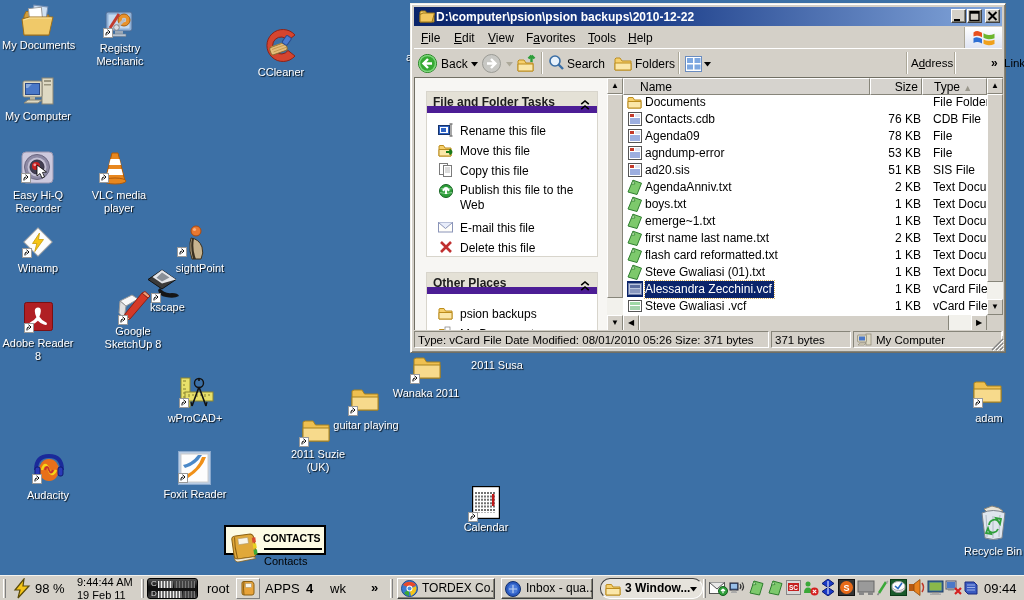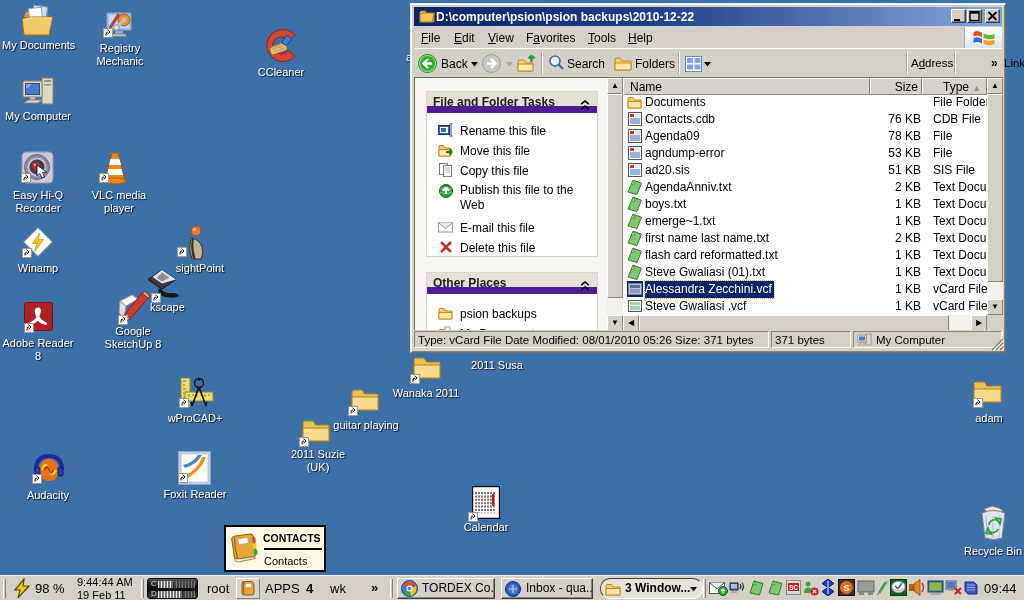--- a/index.html
+++ b/index.html
@@ -31,21 +31,21 @@
 #taskpane { position:absolute; left:0; top:0; width:195px; height:258px; background:#f7f6f3; overflow:hidden; }
 .panel { position:absolute; left:11px; width:172px; background:#fff; border:1px solid #d8d5cc; }
 .phead { height:21px; background:#e4e1d6; border-bottom:7px solid #4c1d95; font-weight:bold; font-size:12px; color:#1c1c1c; line-height:21px; padding-left:6px; position:relative;}
 .chev { position:absolute; right:7px; top:5px; }
 .titem { position:absolute; left:23px; font-size:12px; color:#000; }
 .titem .ic { display:inline-block; width:16px; height:16px; vertical-align:-3px; margin-right:6px;}
 .sbtn { position:absolute; width:16px; height:16px; background:#d4d0c8; border:1px solid #87857a; border-top-color:#fff; border-left-color:#fff; font-size:8px; color:#000; text-align:center; line-height:14px;}
 .sthumb { position:absolute; background:#d4d0c8; border:1px solid #87857a; border-top-color:#fff; border-left-color:#fff;}
 
 #flist { position:absolute; left:208px; top:0; width:380px; height:258px; background:#fff; }
-.colhead { position:absolute; top:0; height:17px; background:#d6d3ce; border:1px solid #87857a; border-top-color:#fff; border-left-color:#fff; font-size:12px; color:#000; line-height:16px; padding-left:6px;}
+.colhead { position:absolute; top:0; height:17px; background:#d6d3ce; border:1px solid #87857a; border-top-color:#fff; border-left-color:#fff; font-size:12px; color:#000; line-height:16px; padding-left:16px;}
 .frow { position:absolute; left:0; height:17px; font-size:12px; color:#000; line-height:17px; white-space:nowrap;}
 .fic { position:absolute; left:4px; top:0px; width:16px; height:16px; }
 .fname { position:absolute; left:22px; top:0; }
 .fsize { position:absolute; width:72px; left:226px; text-align:right; }
 .ftype { position:absolute; left:310px; }
 
 #statusbar { position:absolute; left:3px; bottom:3px; right:3px; height:19px; background:#d4d0c8; font-size:11.5px; color:#000;}
 .spanel { position:absolute; top:1px; height:17px; border:1px solid #87857a; border-bottom-color:#fff; border-right-color:#fff; line-height:16px; padding-left:3px; white-space:nowrap; overflow:hidden;}
 
 #taskbar { position:absolute; left:0; top:575px; width:1024px; height:25px; background:#d4d0c8; border-top:1px solid #f4f3ef; font-size:12px; color:#000; }
@@ -467,21 +467,21 @@
             </svg></span>My Documents</div>
     </div>
     <div id="tpscroll" style="position:absolute; left:192px; top:0; width:16px; height:253px; background:#f2f1ec;">
       <div class="sbtn" style="left:0;top:0;">▲</div>
       <div class="sbtn" style="left:0;bottom:0;">▼</div>
       <div class="sthumb" style="left:0; top:16px; width:16px; height:204px;"></div>
     </div>
     <div id="flist">
       <div class="colhead" style="left:0; width:247px;">Name</div>
       <div class="colhead" style="left:247px; width:52px; text-align:right; padding-right:3px; padding-left:0;">Size</div>
-      <div class="colhead" style="left:299px; width:65px; padding-left:20px;">Type <span style="color:#9a978c;font-size:9px;">▲</span></div>
+      <div class="colhead" style="left:299px; width:65px; padding-left:11px;">Type <span style="color:#9a978c;font-size:9px;">▲</span></div>
       <div class="frow" style="top:16px;">
           <span class="fic"><svg width="16" height="16" viewBox="0 0 16 16">
               <path d="M1 4 L1 14 L14 14 L14 6 L7.5 6 L6 3.5 L2 3.5 Z" fill="#f7d06c" stroke="#bc8d1e"></path>
               <path d="M1 7.5 L14 7.5 L14 14 L1 14 Z" fill="#fbe7a9" stroke="#bc8d1e"></path>
             </svg></span>
           <span class="fname">Documents</span>
           <span class="ftype">File Folder</span>
         </div>
       <div class="frow" style="top:33px;">
           <span class="fic"><svg width="16" height="16" viewBox="0 0 16 16">
@@ -625,21 +625,21 @@
       <svg width="15" height="14" viewBox="0 0 15 14" style="position:absolute;left:3px;top:1px;">
         <rect x="9" y="1" width="5" height="11" fill="#ded9c3" stroke="#8a8574" stroke-width="0.7"></rect>
         <rect x="0.5" y="2" width="9" height="7" rx="1" fill="#ded9c3" stroke="#8a8574" stroke-width="0.7"></rect>
         <rect x="2" y="3.5" width="6" height="4" fill="#4a78c8"></rect>
         <path d="M1 12 L3 10 L9 10 L7 12 Z" fill="#ded9c3" stroke="#8a8574" stroke-width="0.6"></path>
       </svg>
     </div>
   </div>
 </div>
 
-<div id="contactsbox" class="abs" style="left:224px; top:525px; width:102px; height:47px; background:#fdfbe4; border:2px solid #000;">
+<div id="contactsbox" class="abs" style="left:224px; top:525px; width:102px; height:30px; background:#fdfbe4; border:2px solid #000;">
   <svg width="32" height="32" viewBox="0 0 32 32" style="position:absolute;left:2px;top:4px;">
     <path d="M5 7 Q5 4 9 4 L24 4 Q27 5 27 9 L27 24 Q27 27 23 27 L8 27 Q5 27 5 24 Z" fill="#e0a83a" stroke="#8a5f12" transform="rotate(-8 16 16)"></path>
     <path d="M8 5 Q6.5 15 8 26" stroke="#8a5f12" fill="none" transform="rotate(-8 16 16)"></path>
     <rect x="11" y="7" width="10" height="6" fill="#f8f4e8" stroke="#b09a6a" stroke-width="0.6" transform="rotate(-8 16 16)"></rect>
     <rect x="25" y="8" width="3.5" height="5" fill="#d84a30" transform="rotate(-8 16 16)"></rect>
     <rect x="25" y="14" width="3.5" height="5" fill="#e8d020" transform="rotate(-8 16 16)"></rect>
     <rect x="25" y="20" width="3.5" height="5" fill="#3aa838" transform="rotate(-8 16 16)"></rect>
     <path d="M5 24 Q5 27 8 27 L23 27 Q26 27 26 29 L9 30 Q5 30 5 26 Z" fill="#f0ead8" stroke="#8a5f12" stroke-width="0.7" transform="rotate(-8 16 16)"></path>
   </svg>
   <div class="abs" style="left:37px; top:5px; font-size:10.5px; font-weight:bold; color:#000;">CONTACTS</div>

